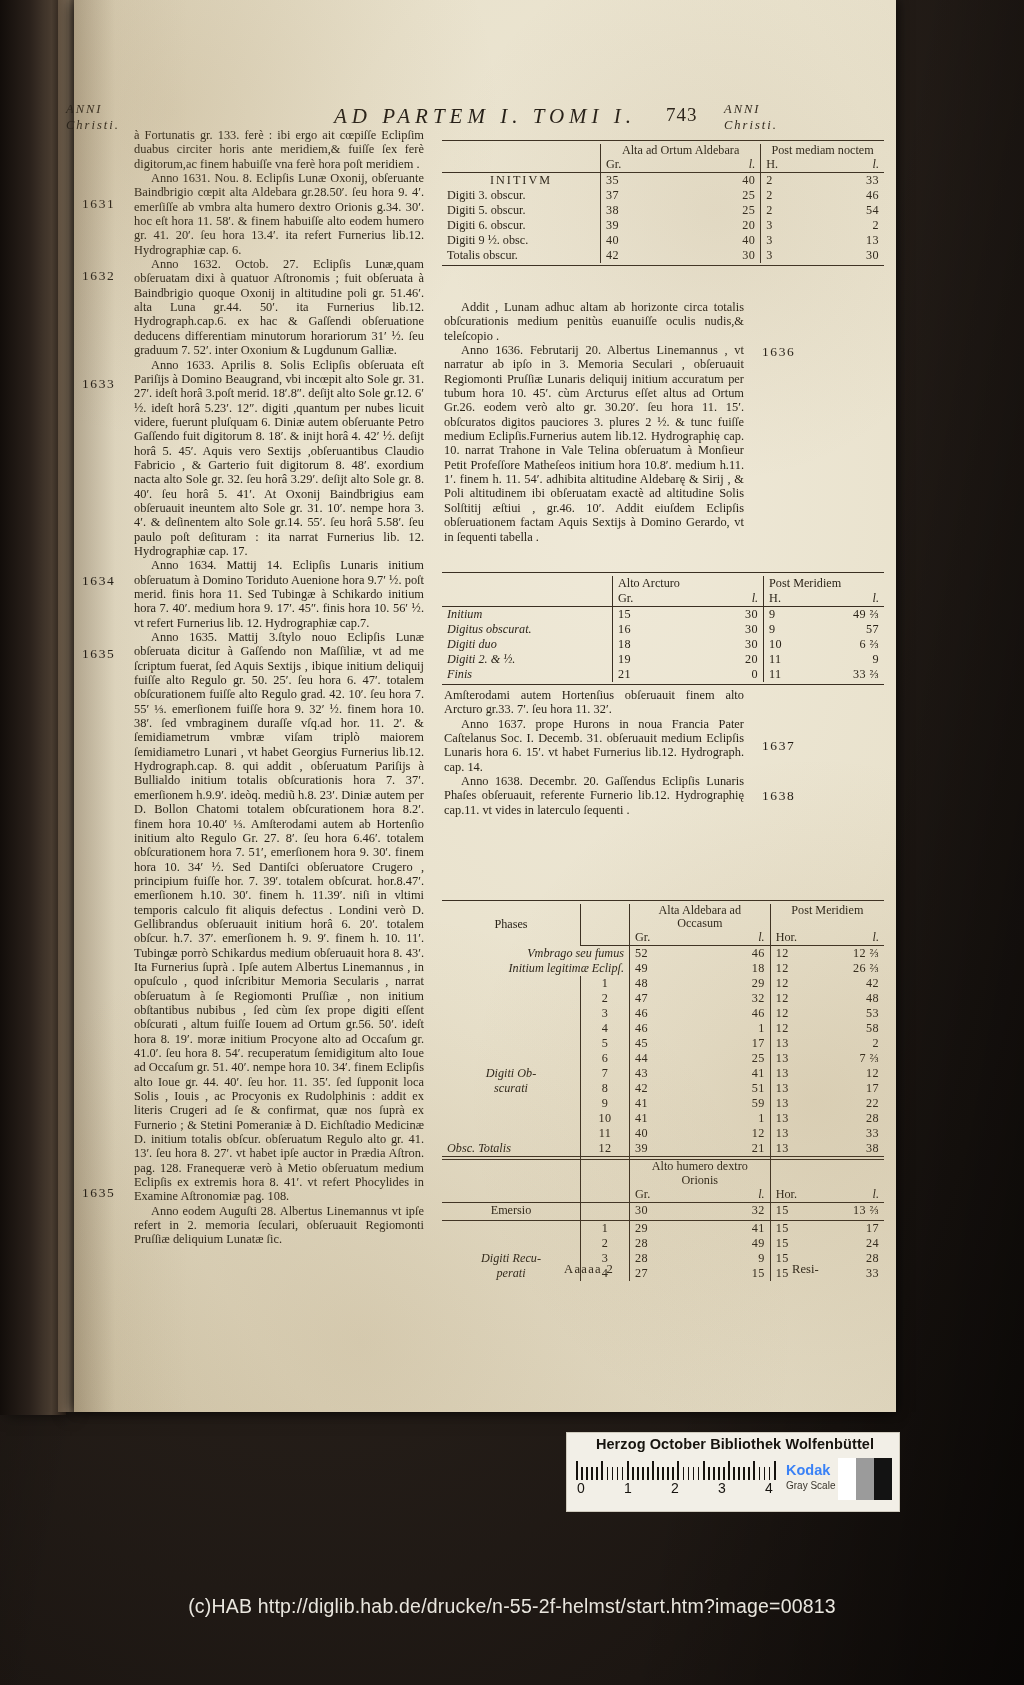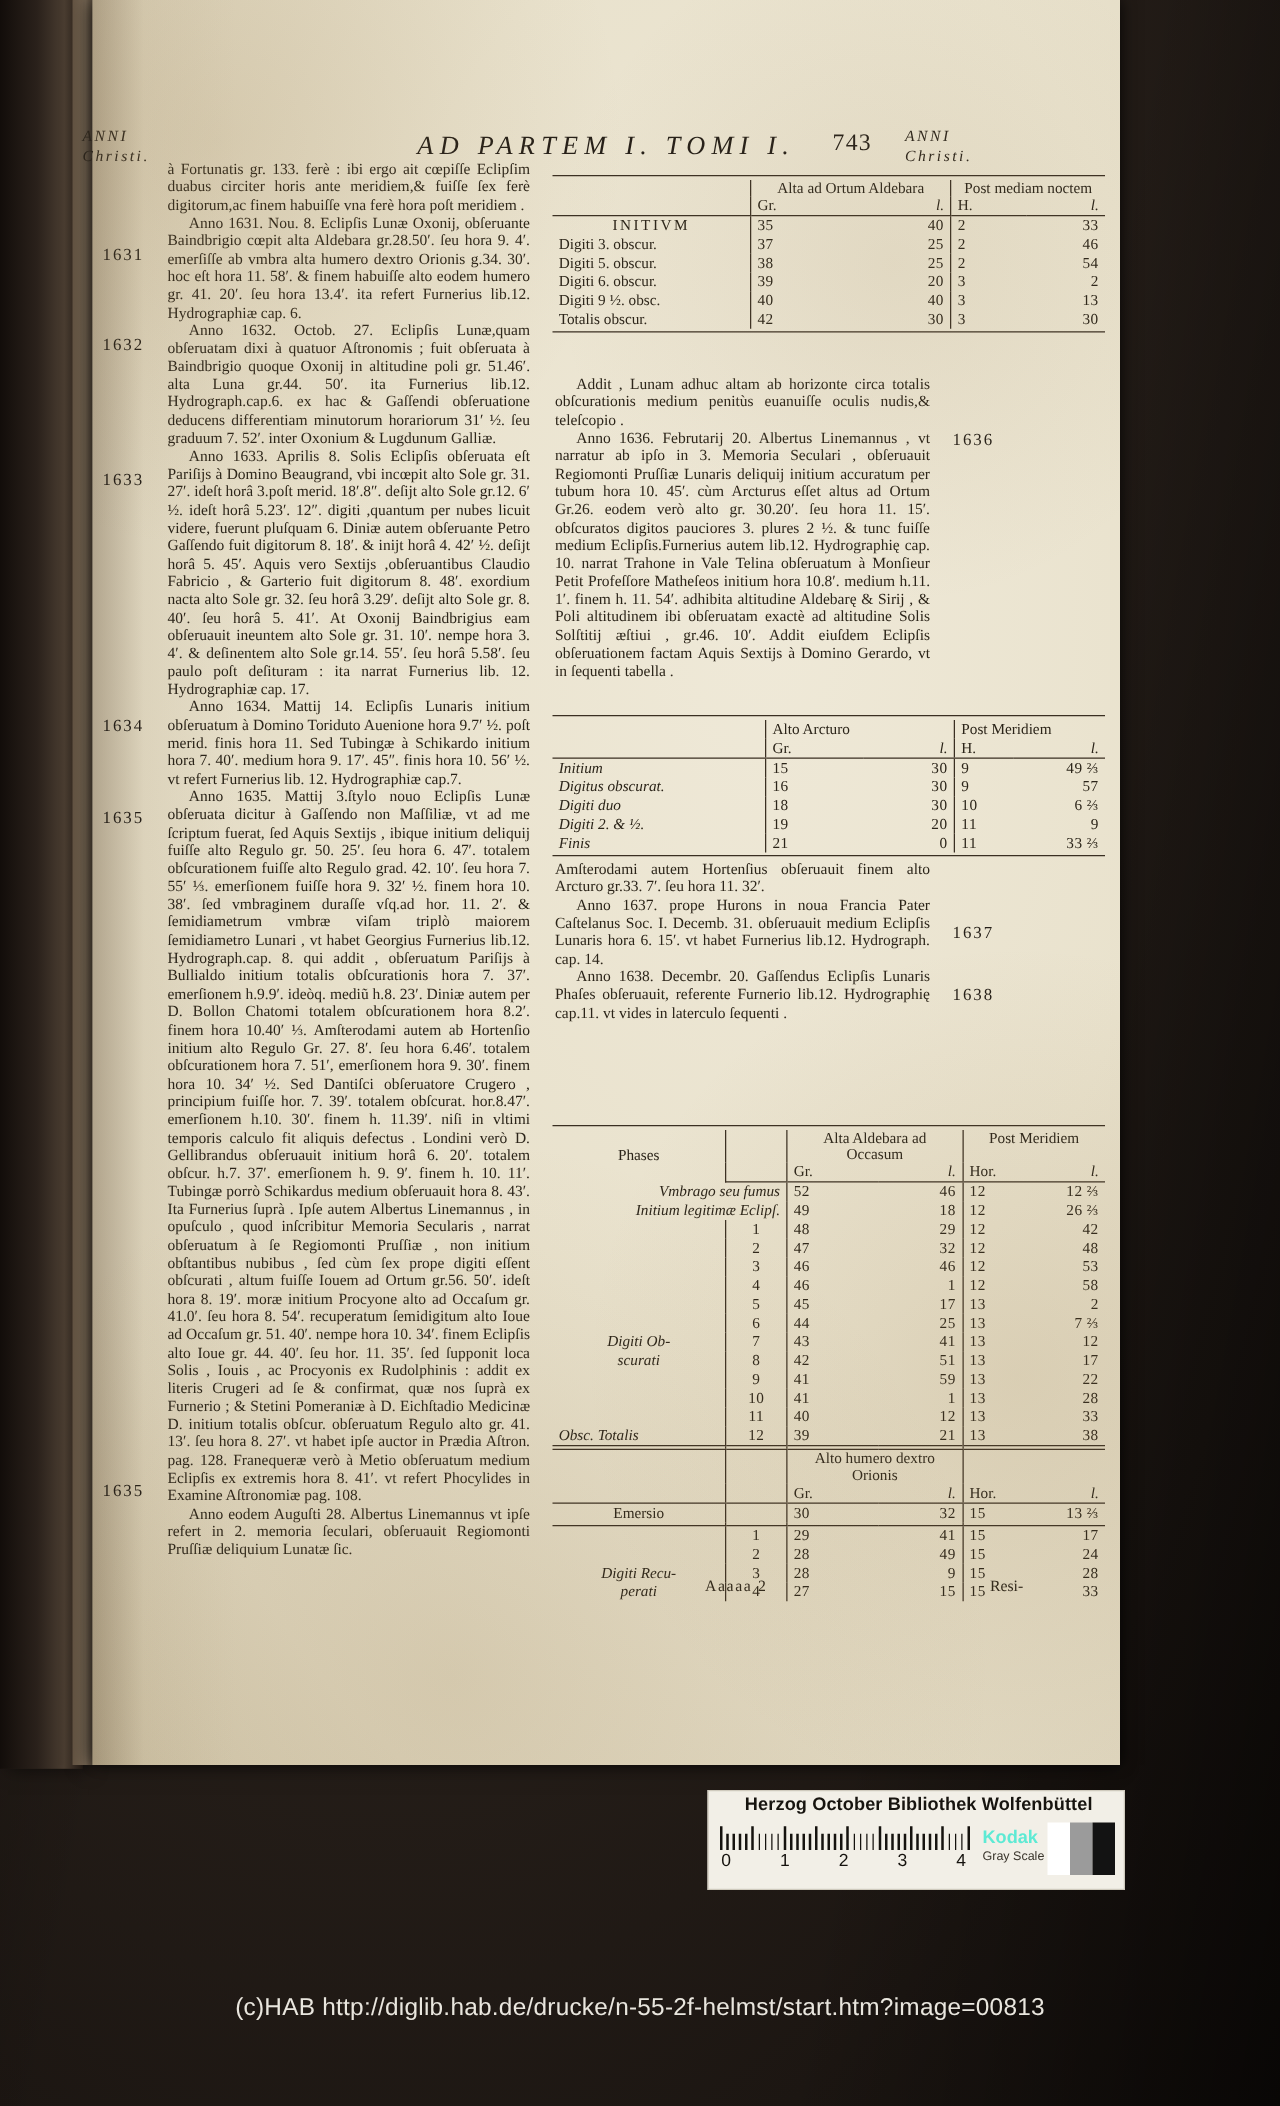--- a/index.html
+++ b/index.html
@@ -81,21 +81,21 @@
      color:#17140f;text-align:center;letter-spacing:.1px;}
   .ruler{position:absolute;left:576px;top:1460px;width:200px;height:44px;}
   .tickrow{position:absolute;left:0;top:0;width:200px;height:20px;
      display:flex;justify-content:space-between;align-items:flex-end;}
   .tickrow span{display:block;width:1.6px;height:13px;background:#15120e;}
   .tickrow span.maj{height:19px;width:2px;}
   .numrow{position:absolute;left:-5px;top:20px;width:210px;height:20px;
      font-family:"Liberation Sans",sans-serif;font-size:14px;color:#15120e;}
   .numrow b{position:absolute;font-weight:normal;}
   .kodak{position:absolute;left:786px;top:1462px;
-     font-family:"Liberation Sans",sans-serif;font-weight:bold;font-size:14.5px;color:#5eead4;}
+     font-family:"Liberation Sans",sans-serif;font-weight:bold;font-size:14.5px;color:#3b82f6;}
   .kodak-sub{position:absolute;left:786px;top:1480px;
      font-family:"Liberation Sans",sans-serif;font-size:10px;color:#3a352c;}
   .greyscale{position:absolute;left:838px;top:1458px;width:54px;height:42px;display:flex;}
   .greyscale i{display:block;height:42px;}
   .gs-w{width:18px;background:#ffffff;}
   .gs-g{width:18px;background:#9b9b9b;}
   .gs-k{width:18px;background:#131313;}
 
   
   .credit{position:absolute;left:0;top:1595px;width:1024px;text-align:center;

